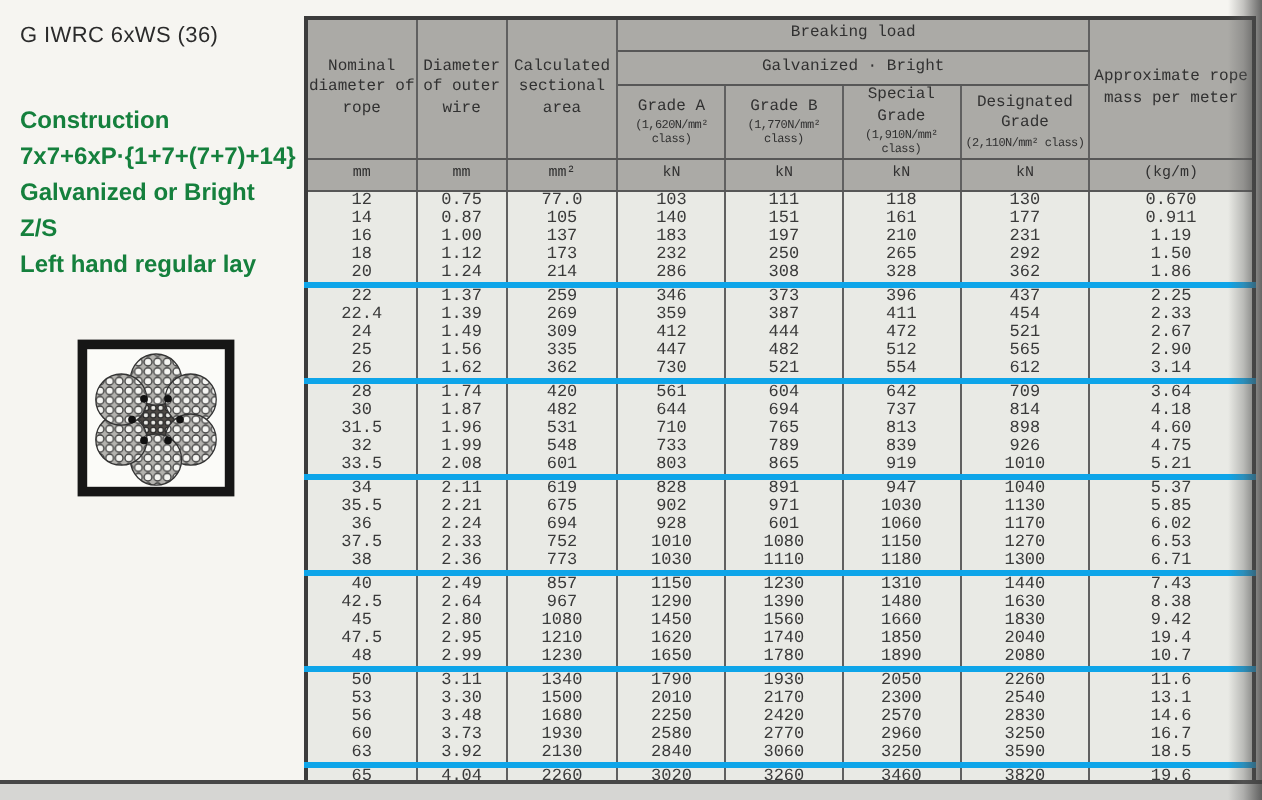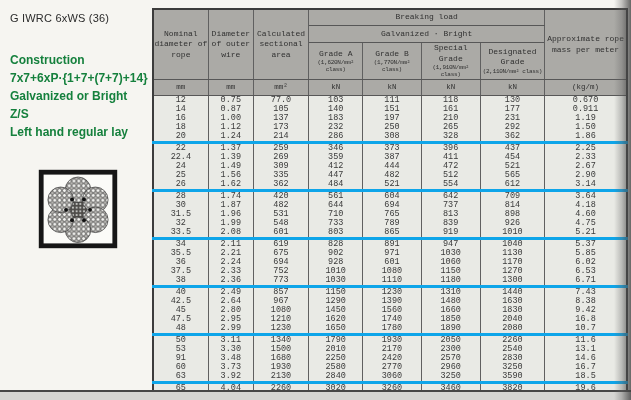--- a/index.html
+++ b/index.html
@@ -226,21 +226,21 @@
         <td>447</td>
         <td>482</td>
         <td>512</td>
         <td>565</td>
         <td>2.90</td>
       </tr>
       <tr class="group-end">
         <td>26</td>
         <td>1.62</td>
         <td>362</td>
-        <td>484</td>
+        <td>730</td>
         <td>521</td>
         <td>554</td>
         <td>612</td>
         <td>3.14</td>
       </tr>
       <tr>
         <td>28</td>
         <td>1.74</td>
         <td>420</td>
         <td>561</td>
@@ -370,21 +370,21 @@
         <td>9.42</td>
       </tr>
       <tr>
         <td>47.5</td>
         <td>2.95</td>
         <td>1210</td>
         <td>1620</td>
         <td>1740</td>
         <td>1850</td>
         <td>2040</td>
-        <td>16.8</td>
+        <td>19.4</td>
       </tr>
       <tr class="group-end">
         <td>48</td>
         <td>2.99</td>
         <td>1230</td>
         <td>1650</td>
         <td>1780</td>
         <td>1890</td>
         <td>2080</td>
         <td>10.7</td>
@@ -403,21 +403,21 @@
         <td>53</td>
         <td>3.30</td>
         <td>1500</td>
         <td>2010</td>
         <td>2170</td>
         <td>2300</td>
         <td>2540</td>
         <td>13.1</td>
       </tr>
       <tr>
-        <td>91</td>
+        <td>56</td>
         <td>3.48</td>
         <td>1680</td>
         <td>2250</td>
         <td>2420</td>
         <td>2570</td>
         <td>2830</td>
         <td>14.6</td>
       </tr>
       <tr>
         <td>60</td>

